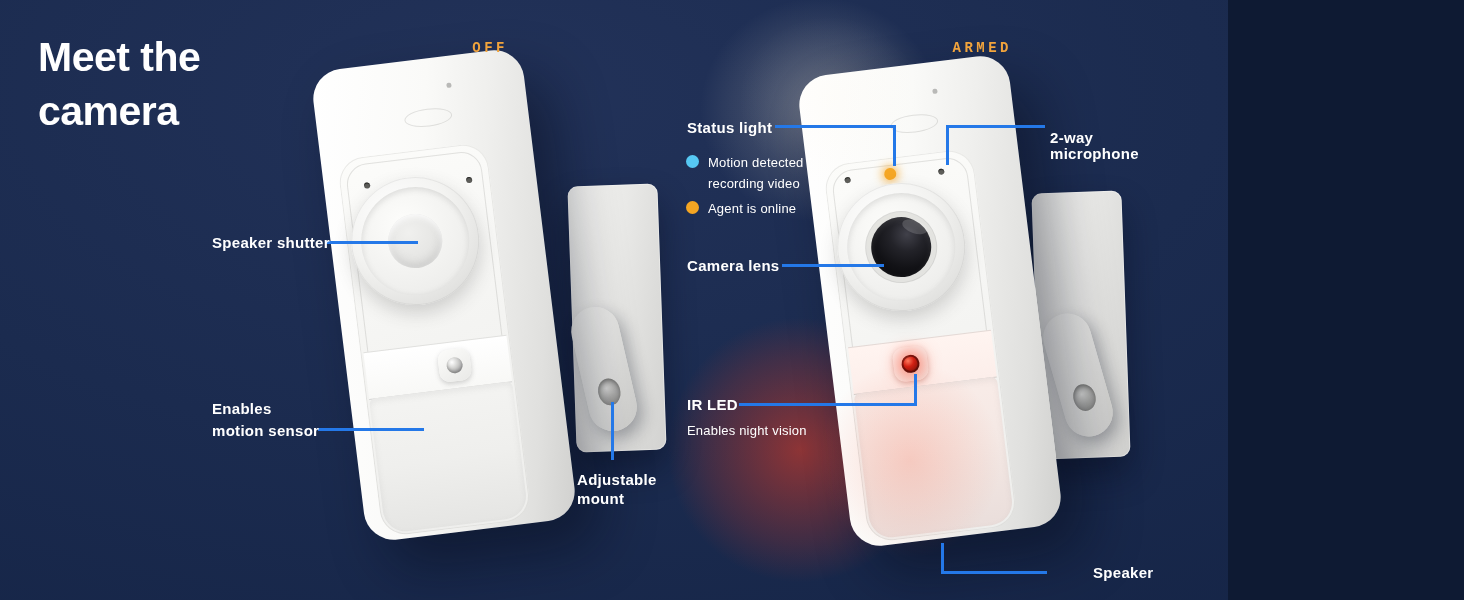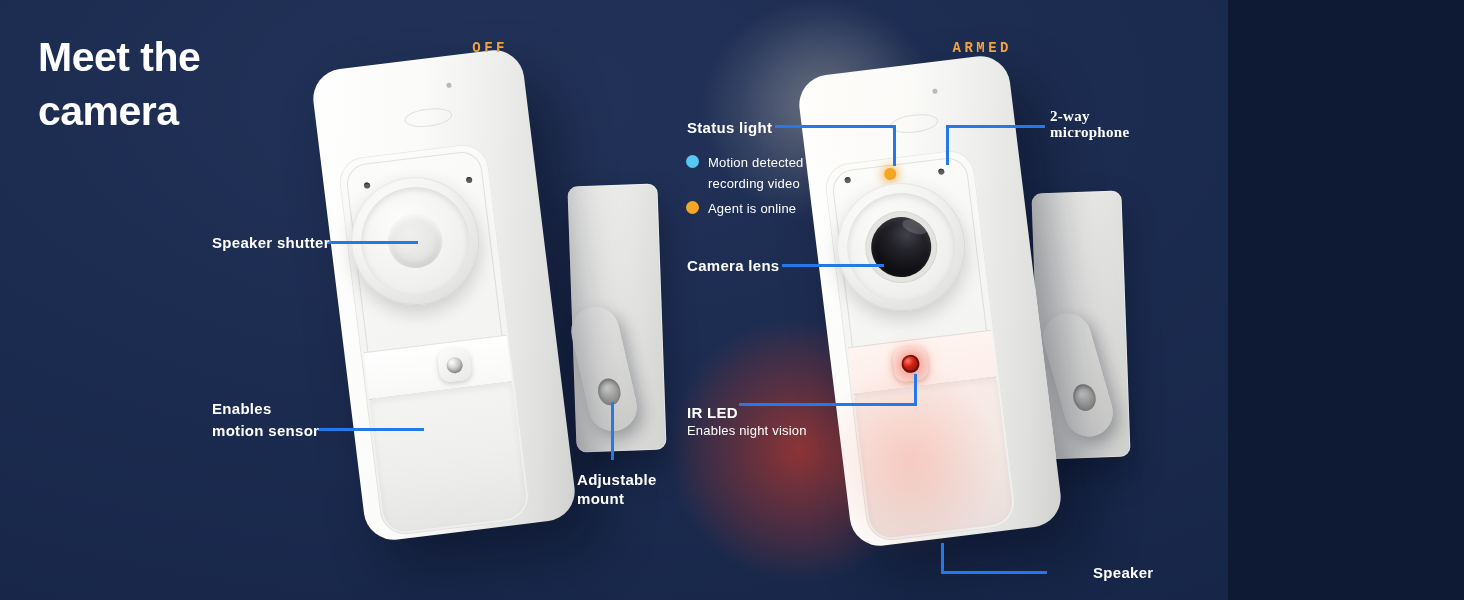--- a/index.html
+++ b/index.html
@@ -22,23 +22,23 @@
   .state-armed { left:906px; width:106px; }
 
   
   .callout { position:absolute; color:var(--text-white,#fff); font-size:15px; font-weight:700;
     letter-spacing:0.3px; line-height:20px; z-index:9; }
   .callout span { display:block; }
   .co-privacy { left:212px; top:233px; }
   .co-adv     { left:212px; top:398px; line-height:22px; }
   .co-mount   { left:577px; top:470px; line-height:19px; }
   .co-status  { left:687px; top:118px; }
-  .co-mic     { left:1050px; top:108px; line-height:16px;font-family:Liberation Serif, serif; }
+  .co-mic     { left:1050px; top:130px; line-height:16px; }
   .co-lens    { left:687px; top:256px; }
-  .co-ir      { left:687px; top:395px;margin-top:8px; }
+  .co-ir      { left:687px; top:395px; }
   .co-enables { left:687px; top:421px; font-weight:400; font-size:13px; letter-spacing:0.2px; }
   .co-speaker { left:1061px; top:563px;margin-left:32px; }
 
   
   .legend { position:absolute; left:686px; top:152px; z-index:9; }
   .legend-item { display:flex; align-items:flex-start; gap:9px; margin-bottom:4px; }
   .ldot { width:13px; height:13px; border-radius:50%; margin-top:3px; flex:0 0 auto; }
   .ldot-cyan { background:var(--motion-cyan,#56c8f3); }
   .ldot-orange { background:var(--status-orange,#f5a623); }
   .ltext { color:var(--text-white,#fff); font-size:13px; font-weight:400; line-height:21px; letter-spacing:0.2px; }

